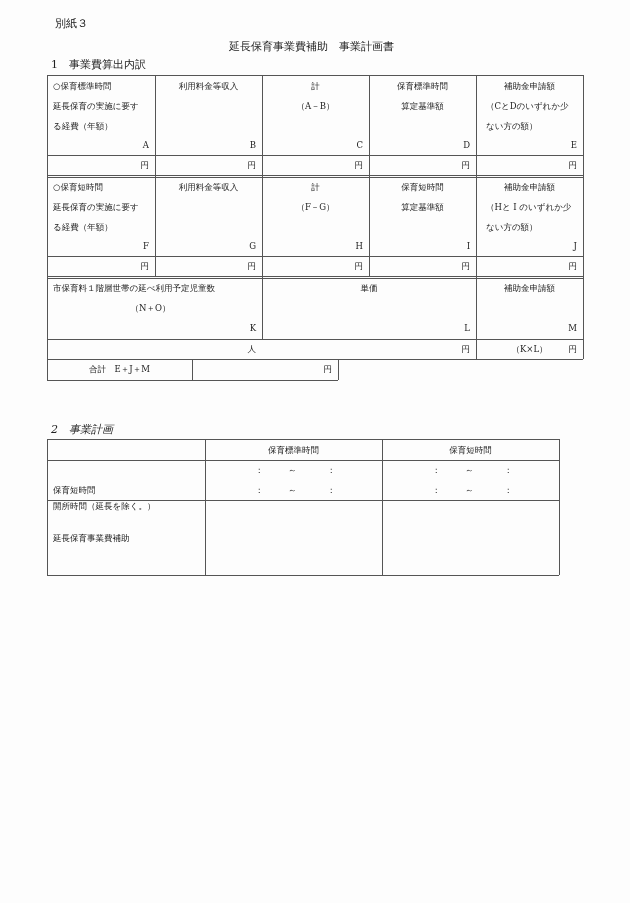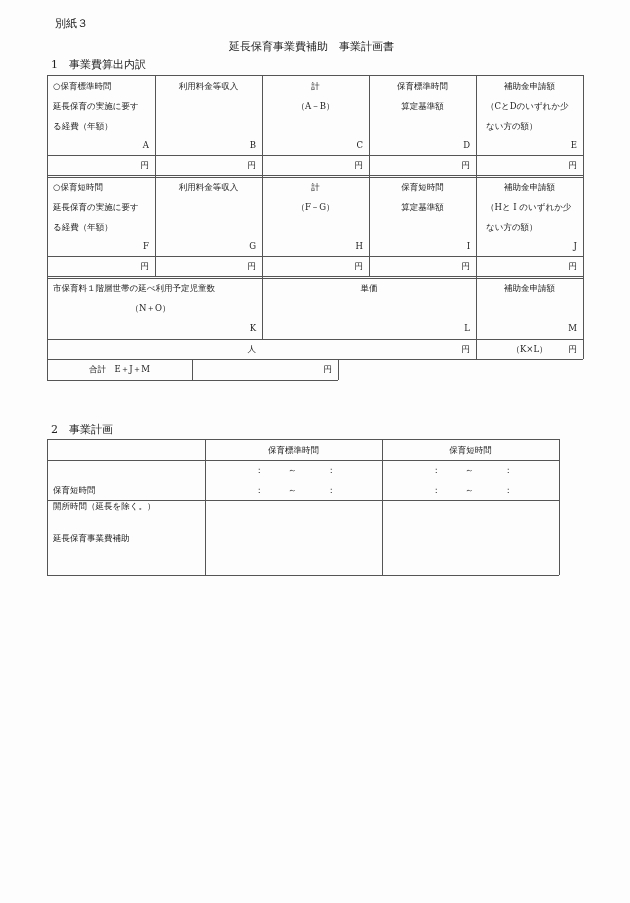--- a/index.html
+++ b/index.html
@@ -115,21 +115,21 @@
   <div class="cell t9 r" style="left:476px;width:101px;top:344px;">円</div>
 
   <div class="vl" style="left:47px;top:359px;height:21px;"></div>
   <div class="vl" style="left:192px;top:359px;height:21px;"></div>
   <div class="vl" style="left:338px;top:359px;height:21px;"></div>
   <div class="hl" style="left:47px;top:380px;width:291px;"></div>
   <div class="cell t9 c" style="left:47px;width:145px;top:364px;">合計　E＋J＋M</div>
   <div class="cell t9 r" style="left:192px;width:140px;top:364px;">円</div>
 </div>
 
-<div class="abs t11" style="left:51px;top:423px;">2　事業計画</div>
+<div class="abs t11" style="left:51px;top:423px;font-style:italic;">2　事業計画</div>
 
 <div>
   <div class="hl" style="left:47px;top:439px;width:512px;"></div>
   <div class="hl" style="left:47px;top:460px;width:512px;"></div>
   <div class="hl" style="left:47px;top:500px;width:512px;"></div>
   <div class="hl" style="left:47px;top:575px;width:512px;"></div>
   <div class="vl" style="left:47px;top:439px;height:136px;"></div>
   <div class="vl" style="left:205px;top:439px;height:136px;"></div>
   <div class="vl" style="left:382px;top:439px;height:136px;"></div>
   <div class="vl" style="left:559px;top:439px;height:136px;"></div>

